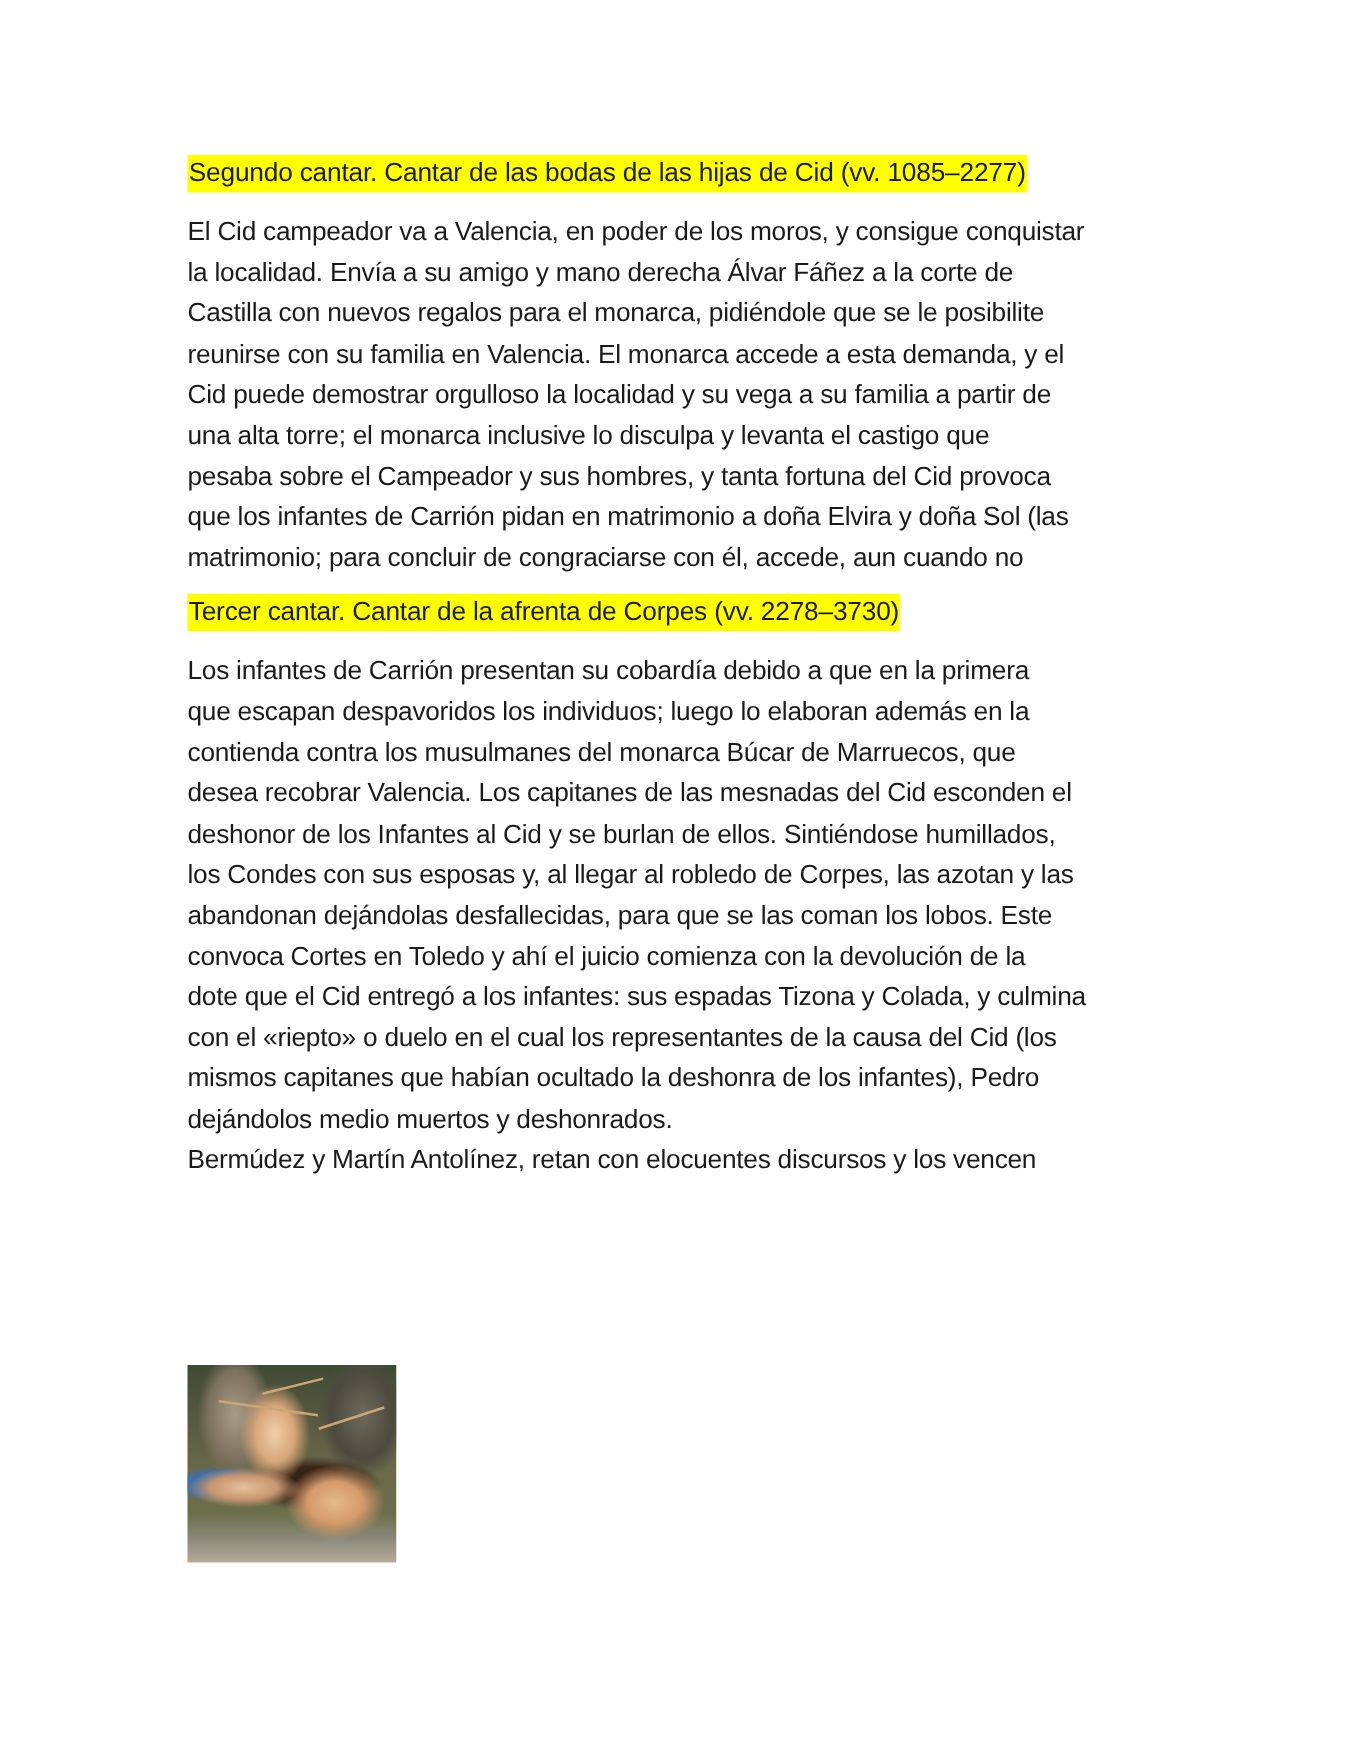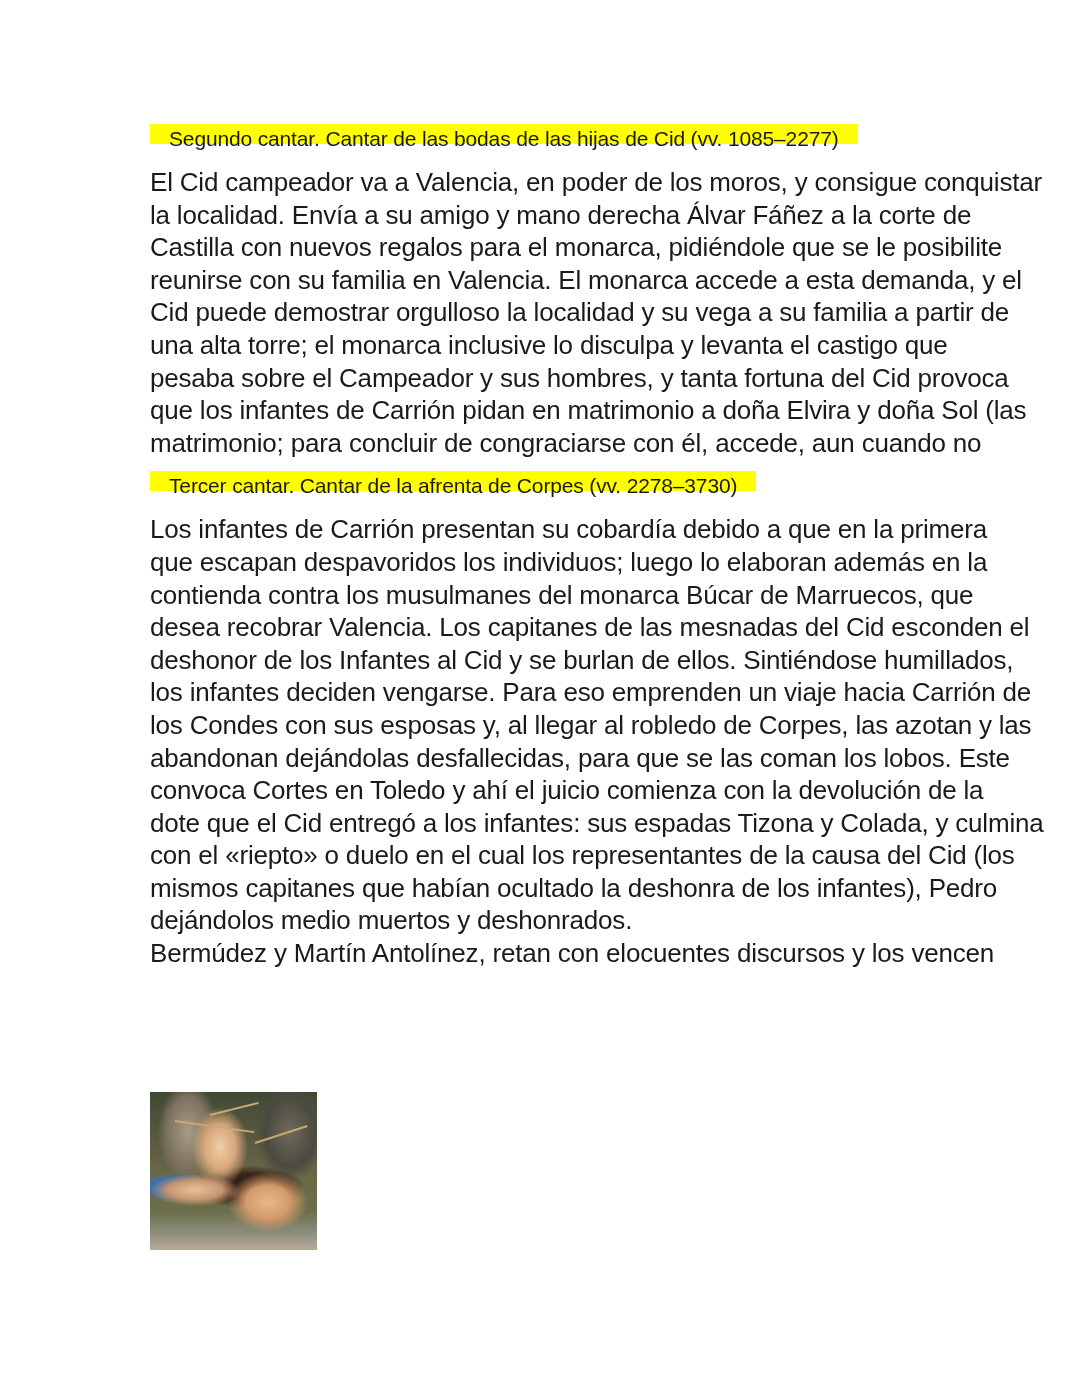--- a/index.html
+++ b/index.html
@@ -19,28 +19,28 @@
       position: absolute;
       left: 150px;
       top: 124px;
       width: 790px;
     }
     .heading {
       display: inline-block;
       background: #ffff00;
       font-size: 21px;
       line-height: 30px;
-      height: 20px;
-      padding: 0 19px;
+      height: 30px;
+      padding: 0 1px;
       letter-spacing: -0.15px;
       color: #1a1a1a;
       white-space: nowrap;
     }
     .para {
-      font-size: 26px;
+      font-size: 21px;
       line-height: 32.6px;
       margin: 16px 0 12px 0;
       letter-spacing: -0.2px;
       word-spacing: 0px;
     }
     .line {
       display: block;
       white-space: nowrap;
     }
     .h2-wrap { margin-top: 4px; }
@@ -92,21 +92,20 @@
   <div class="h2-wrap">
     <span class="heading">Tercer cantar. Cantar de la afrenta de Corpes (vv. 2278–3730)</span>
   </div>
 
   <div class="para">
     <span class="line">Los infantes de Carrión presentan su cobardía debido a que en la primera</span>
     <span class="line">que escapan despavoridos los individuos; luego lo elaboran además en la</span>
     <span class="line">contienda contra los musulmanes del monarca Búcar de Marruecos, que</span>
     <span class="line">desea recobrar Valencia. Los capitanes de las mesnadas del Cid esconden el</span>
     <span class="line">deshonor de los Infantes al Cid y se burlan de ellos. Sintiéndose humillados,</span>
-    <span class="line">los infantes deciden vengarse. Para eso emprenden un viaje hacia Carrión de</span>
     <span class="line">los Condes con sus esposas y, al llegar al robledo de Corpes, las azotan y las</span>
     <span class="line">abandonan dejándolas desfallecidas, para que se las coman los lobos. Este</span>
     <span class="line">convoca Cortes en Toledo y ahí el juicio comienza con la devolución de la</span>
     <span class="line">dote que el Cid entregó a los infantes: sus espadas Tizona y Colada, y culmina</span>
     <span class="line">con el «riepto» o duelo en el cual los representantes de la causa del Cid (los</span>
     <span class="line">mismos capitanes que habían ocultado la deshonra de los infantes), Pedro</span>
     <span class="line">dejándolos medio muertos y deshonrados.</span>
     <span class="line">Bermúdez y Martín Antolínez, retan con elocuentes discursos y los vencen</span>
   </div>
 </div>

